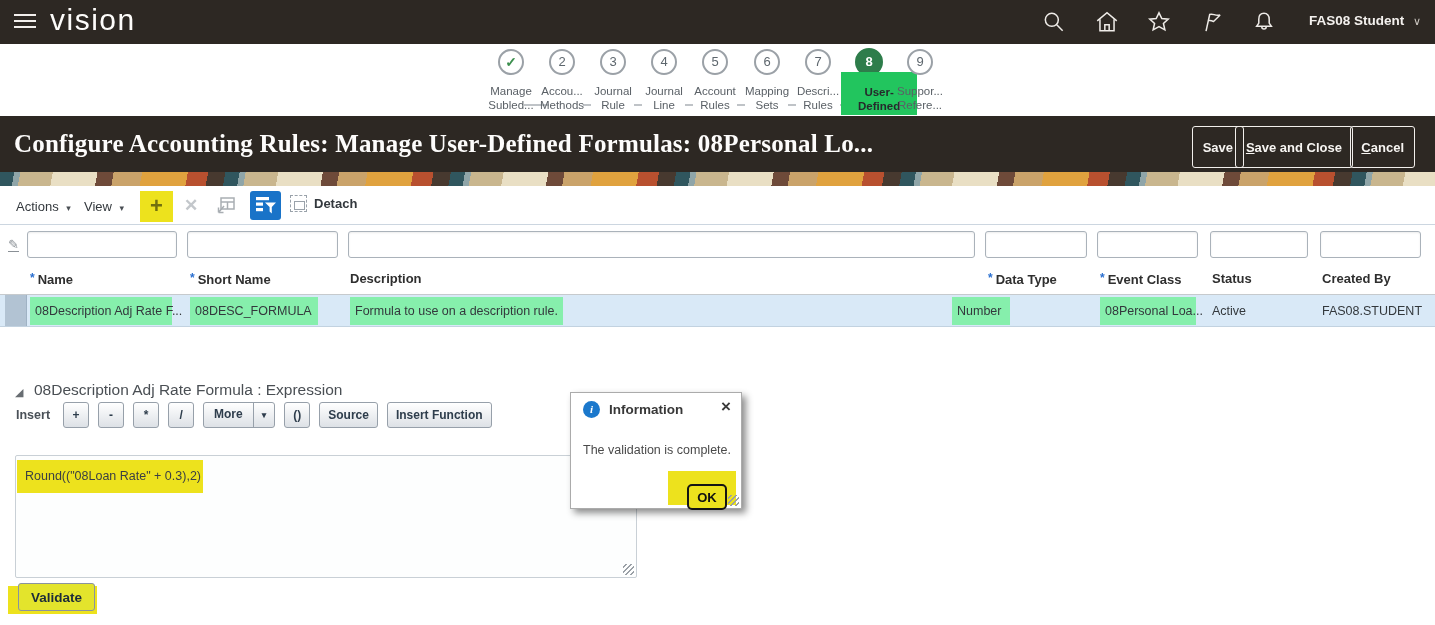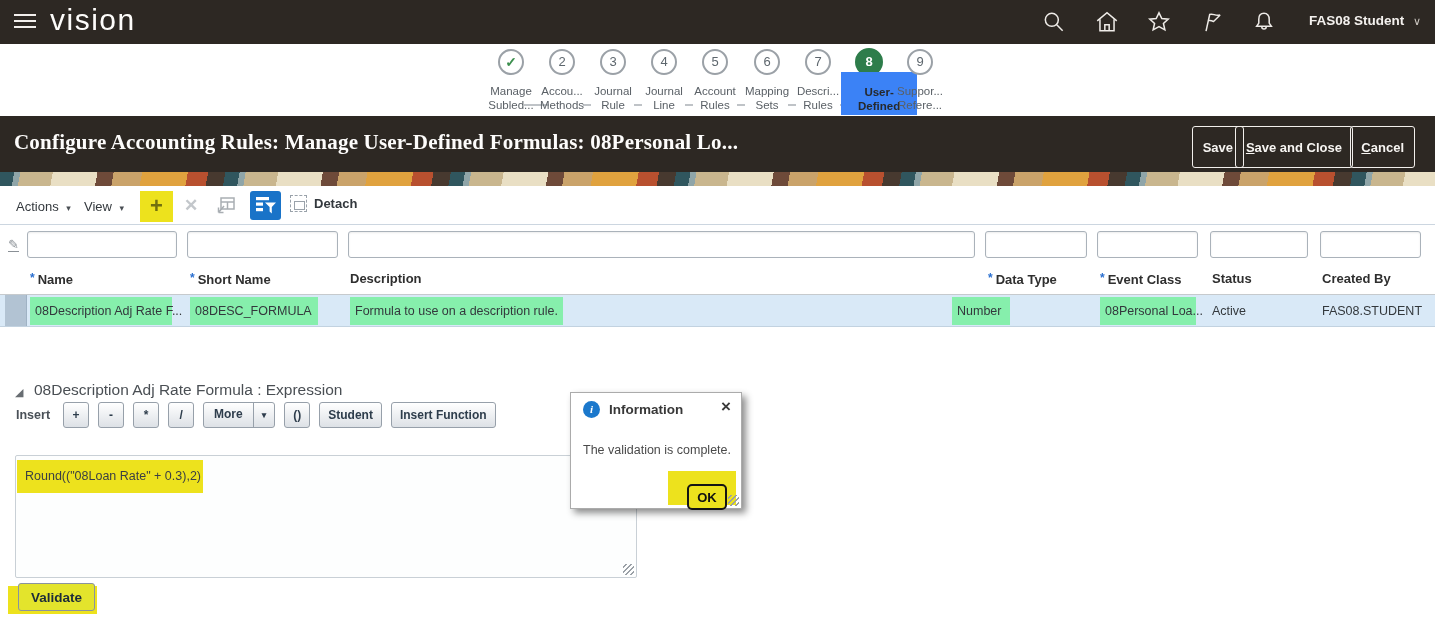--- a/index.html
+++ b/index.html
@@ -19,28 +19,28 @@
   #user-menu .chev { font-weight:400; font-size:11px; margin-left:5px; color:#cfcac4; }
 
   
   #stepper { left:0; top:44px; width:1435px; height:72px; background:#fff; }
   .step { position:absolute; width:56px; text-align:center; }
   .circle { width:26px; height:26px; margin:0 auto; border:2px solid #9ba1a7; border-radius:50%;
             background:#fff; color:#5d666d; font-size:13px; line-height:22px; text-align:center; }
   .circle.done { color:#3c8f4e; font-weight:bold; font-size:14px; }
   .circle.current { background:#2e7d4b; border-color:#2e7d4b; color:#fff; font-weight:bold; }
   .step-lbl { margin-top:9px; font-size:11.5px; line-height:14px; color:#5a6066; }
-  .step-lbl.hl-lbl { display:inline-block; background:#3b82f6; color:#26292c; font-weight:bold;
+  .step-lbl.hl-lbl { display:inline-block; background:#22c55e; color:#26292c; font-weight:bold;
                      padding:13px 17px 2px; margin-top:-4px; }
   .conn { position:absolute; top:60px; height:2px; background:#bfc3c7; }
 
   
   #titlebar { left:0; top:116px; width:1435px; height:56px; background:#2d2823; }
   #page-title { left:14px; top:14px; color:#fdfcfb; font-family:"Liberation Serif", serif;
-                font-size:21px; font-weight:bold; letter-spacing:.2px; }
+                font-size:25px; font-weight:bold; letter-spacing:.2px; }
   .tb-btn { position:absolute; top:10px; height:42px; background:transparent; border:1px solid #f2efec;
             border-radius:3px; color:#f7f5f2; font-weight:bold; font-size:13px; padding:13px 10px; cursor:pointer;
             font-family:"Liberation Sans", sans-serif; }
   .ukey { text-decoration:underline; }
 
   
   #strip { left:0; top:172px; width:1435px; height:14px;
     background:repeating-linear-gradient(100deg,
       #30565e 0 14px, #8fa5a8 14px 20px, #c9b68e 20px 52px, #e9dfc4 52px 96px,
       #6e4a39 96px 112px, #caa36a 112px 140px, #e0a23e 140px 185px, #b8502f 185px 205px,
@@ -285,21 +285,21 @@
     <span id="insert-lbl">Insert</span>
     <button class="xb op">+</button>
     <button class="xb op">-</button>
     <button class="xb op">*</button>
     <button class="xb op">/</button>
     <button class="xb" id="more-btn">
       <span class="m-txt">More</span>
       <span class="m-dd">▾</span>
     </button>
     <button class="xb">()</button>
-    <button class="xb">Student</button>
+    <button class="xb">Source</button>
     <button class="xb">Insert Function</button>
   </div>
 
   <div id="formula-box" class="abs">
     <div id="formula-hl"></div>
     <div id="formula-txt">Round(("08Loan Rate" + 0.3),2)</div>
     <div class="grip"></div>
   </div>
 
   <div id="validate-marker" class="abs"></div>

